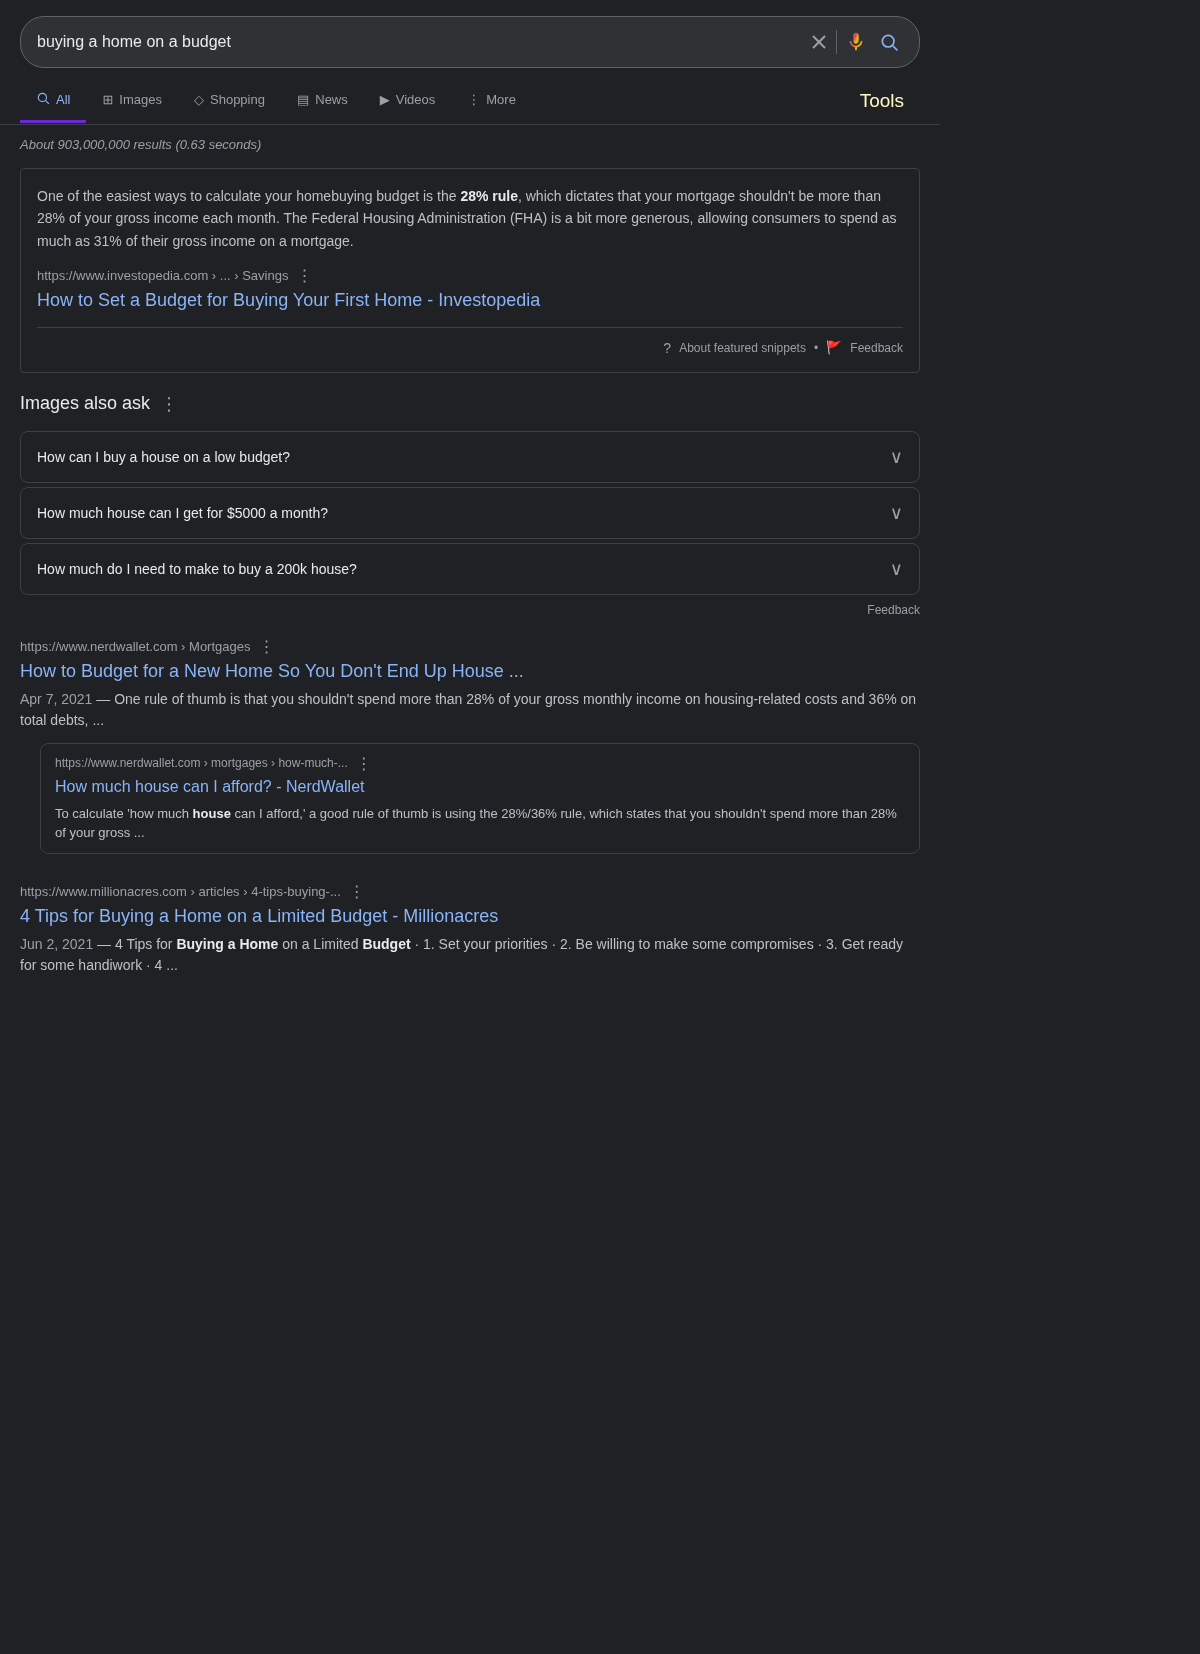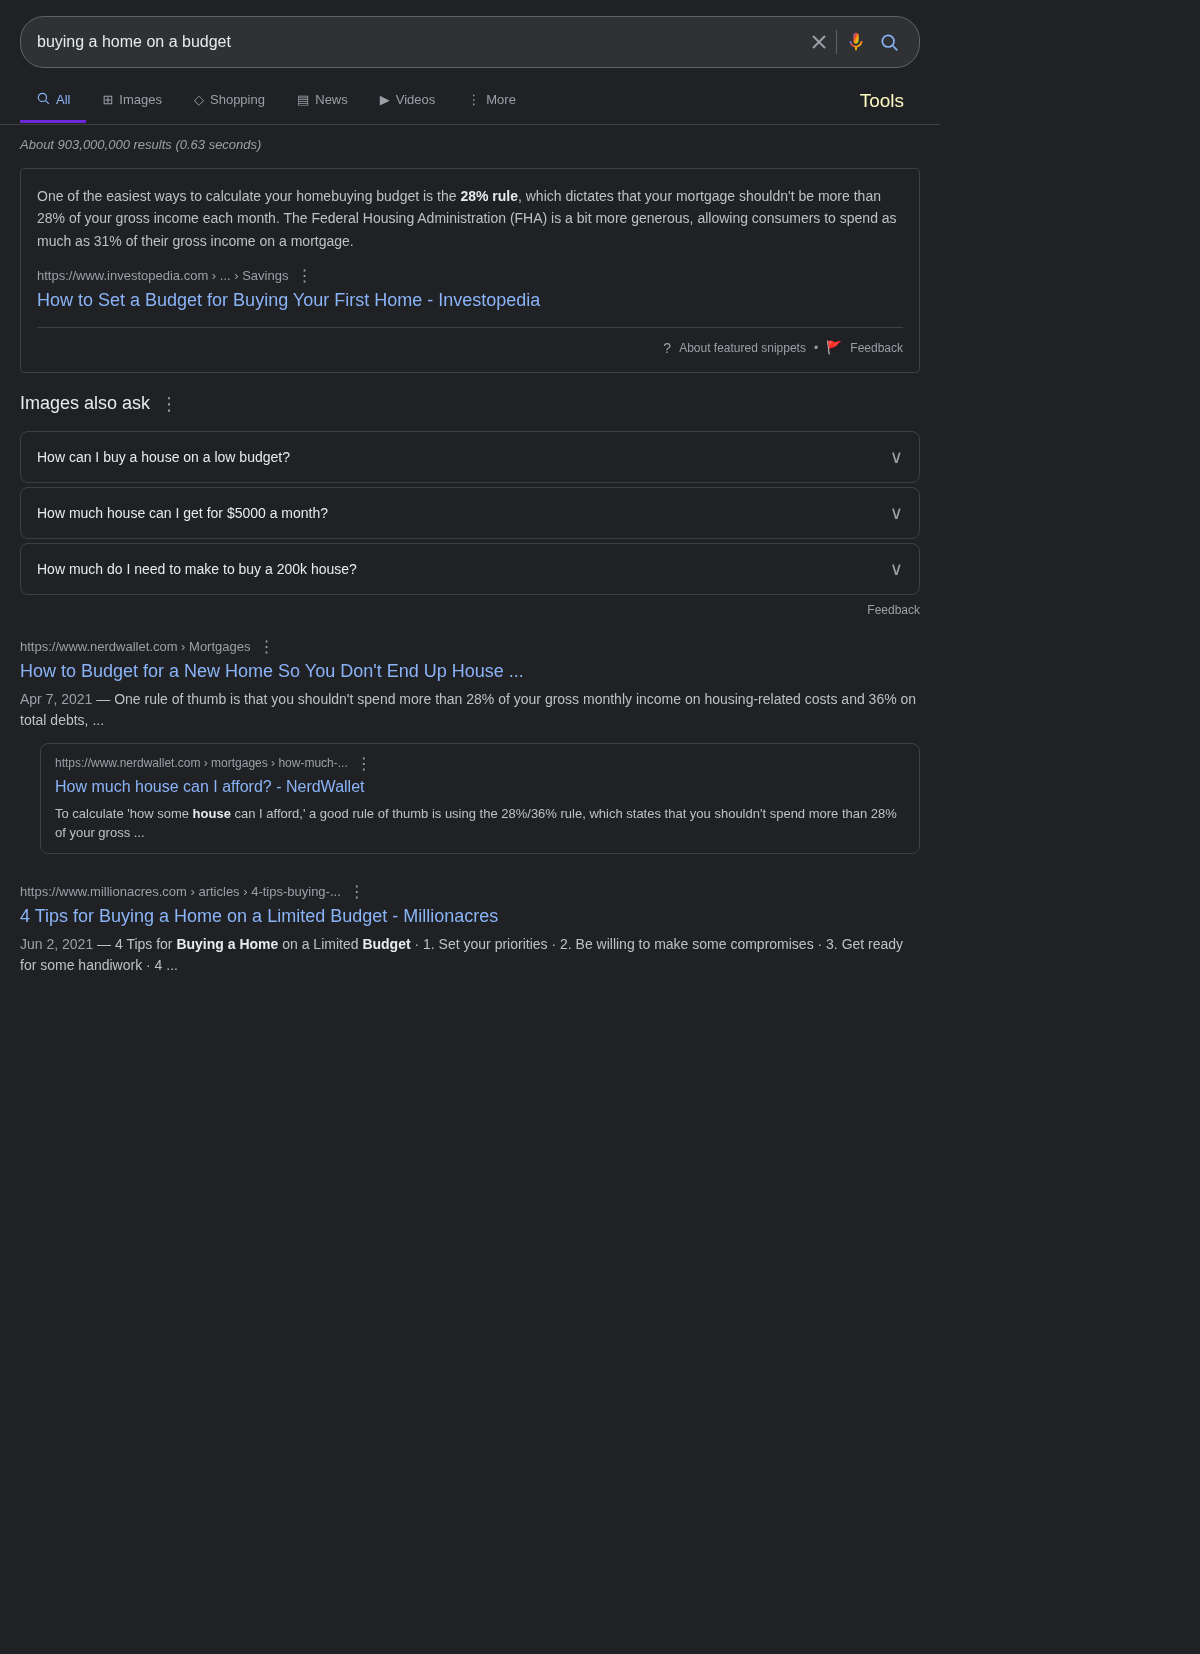--- a/index.html
+++ b/index.html
@@ -372,21 +372,21 @@
       <span>— One rule of thumb is that you shouldn't spend more than 28% of your gross monthly income on housing-related costs and 36% on total debts, ...</span>
     </div>
 
     <div class="sub-result">
       <div class="result-source">
         <span>https://www.nerdwallet.com › mortgages › how-much-...</span>
         <span class="dots-menu">⋮</span>
       </div>
       <a class="result-title">How much house can I afford? - NerdWallet</a>
       <div class="result-snippet">
-        <span>To calculate 'how some </span><strong>house</strong><span> can I afford,' a good rule of thumb is using the 28%/36% rule, which states that you shouldn't spend more than 28% of your gross ...</span>
+        <span>To calculate 'how much </span><strong>house</strong><span> can I afford,' a good rule of thumb is using the 28%/36% rule, which states that you shouldn't spend more than 28% of your gross ...</span>
       </div>
     </div>
   </div>
 
   <div class="search-result">
     <div class="result-source">
       <span>https://www.millionacres.com › articles › 4-tips-buying-...</span>
       <span class="dots-menu">⋮</span>
     </div>
     <a class="result-title">4 Tips for Buying a Home on a Limited Budget - Millionacres</a>

